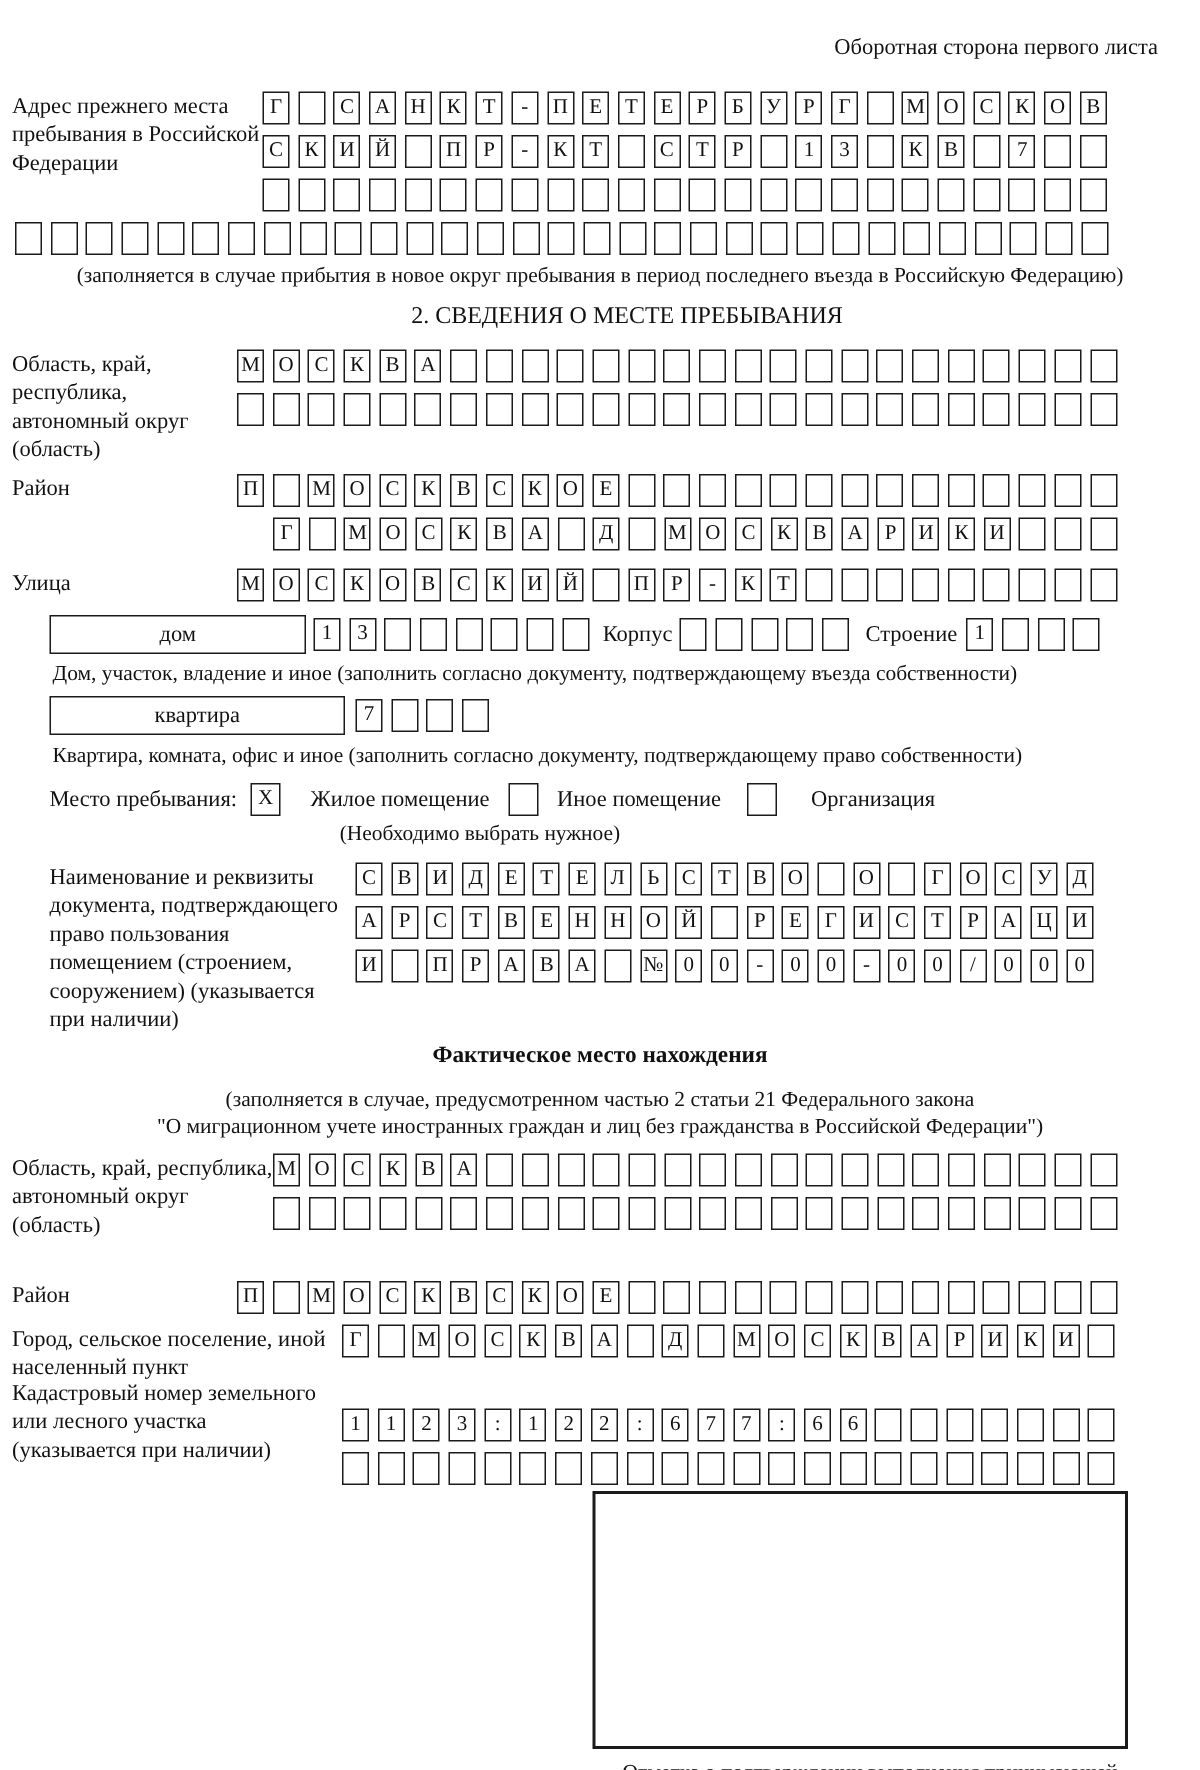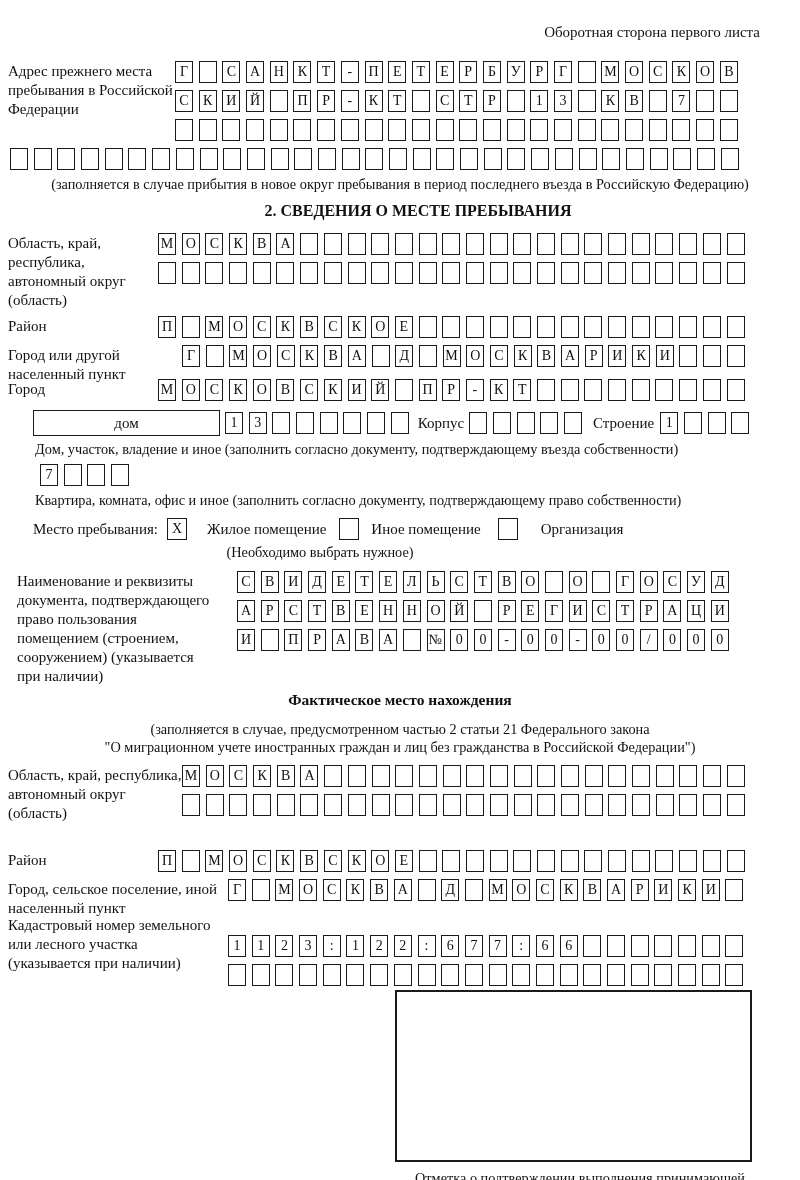--- a/index.html
+++ b/index.html
@@ -2,39 +2,39 @@
 <html><head>
 <meta charset="utf-8">
 <style>
   * { margin:0; padding:0; box-sizing:border-box; }
   html,body { background:#ffffff; }
   body {
     width:800px; height:1180px; overflow:hidden;
     font-family:"Liberation Serif","DejaVu Serif",serif;
     color:#111; font-size:15px;
   }
-  .header-note { text-align:right; padding:24px 40px 0 0; font-size:15px; }
+  .header-note { text-align:right; padding:24px 28px 0 0; font-size:15px; }
 
   
   .frow { position:relative; }
   .flabel { position:absolute; left:8px; top:1px; line-height:19px; font-size:15px; }
   .fcells { display:flex; flex-direction:column; row-gap:7px; }
 
   .cells { display:flex; column-gap:5.7px; }
   .cell {
     width:18px; height:22px; flex:0 0 18px;
     border:1.5px solid #1a1a1a;
     display:inline-flex; align-items:center; justify-content:center;
     font-size:14px; line-height:1;
   }
 
   .caption { font-size:14.3px; line-height:18px; }
   .caption.center { text-align:center; }
 
-  .sec-title { text-align:center; font-weight:bold; font-size:16px;margin-left:36px; }
+  .sec-title { text-align:center; font-weight:normal; font-size:16px;margin-left:36px; }
 
   .widebox {
     border:1.5px solid #1a1a1a; height:26px;
     display:inline-flex; align-items:center; justify-content:center;
     font-size:15px; flex-shrink:0;
   }
   .inline-row { display:flex; align-items:center; }
   .cb {
     width:20px; height:22px; border:1.5px solid #1a1a1a; flex:0 0 20px;
     display:inline-flex; align-items:center; justify-content:center; font-size:14px;
@@ -55,21 +55,21 @@
   #district1 .fcells { margin-left:158px; }
 
   #city1 { margin-bottom:12px; }
   #city1 .fcells { margin-left:182px; }
   #city1 .flabel { width:174px; }
 
   #street1 { margin-bottom:9px; }
   #street1 .fcells { margin-left:158px; }
 
   #house-row { margin-left:33px; margin-bottom:4px; }
-  #house-row .widebox { width:187px; }
+  #house-row .widebox { width:171px; }
   #house-cells { margin-left:5px; }
   #korpus-label { margin-left:9px; }
   #korpus-cells { margin-left:5px; }
   #stroenie-label { margin-left:11px; }
   #stroenie-cells { margin-left:6px; }
   #note-house { margin-left:35px; margin-bottom:6px; }
 
   #apt-row { margin-left:33px; margin-bottom:5px; }
   #apt-row .widebox { width:197px; }
   #apt-cells { margin-left:7px; }
@@ -78,21 +78,21 @@
   #stay-row { margin-left:33px; margin-bottom:3px; }
   #stay-cb1 { margin-left:9px; }
   #stay-lbl1 { margin-left:20px; }
   #stay-cb2 { margin-left:13px; }
   #stay-lbl2 { margin-left:12px; }
   #stay-cb3 { margin-left:17px; }
   #stay-lbl3 { margin-left:23px; }
   #note-stay { margin-left:155px; width:330px; text-align:center; margin-bottom:10px; }
 
   #doc-block { margin-bottom:40px; }
-  #doc-block .flabel { left:17px; width:204px; }
+  #doc-block .flabel { left:33px; width:204px; }
   #doc-block .fcells { margin-left:237px; }
 
   #title-actual { text-align:center; font-weight:bold; font-size:15.5px; margin-bottom:11px; }
   #note-actual1, #note-actual2 { text-align:center; }
   #note-actual2 { margin-bottom:9px; }
 
   #region2 { margin-bottom:34px; }
   #region2 .fcells { margin-left:182px; }
   #region2 .flabel { width:174px; }
 
@@ -325,21 +325,20 @@
         <span class="cell"></span>
         <span class="cell"></span>
         <span class="cell"></span>
         <span class="cell"></span>
         <span class="cell"></span>
       </div>
   </div>
 </div>
 
 <div class="frow" id="city1">
-  <div class="flabel">Город или другой населенный пункт</div>
   <div class="fcells">
     <div class="cells">
         <span class="cell">Г</span>
         <span class="cell"></span>
         <span class="cell">М</span>
         <span class="cell">О</span>
         <span class="cell">С</span>
         <span class="cell">К</span>
         <span class="cell">В</span>
         <span class="cell">А</span>
@@ -357,21 +356,21 @@
         <span class="cell">К</span>
         <span class="cell">И</span>
         <span class="cell"></span>
         <span class="cell"></span>
         <span class="cell"></span>
       </div>
   </div>
 </div>
 
 <div class="frow" id="street1">
-  <div class="flabel">Город</div>
+  <div class="flabel">Улица</div>
   <div class="fcells">
     <div class="cells">
         <span class="cell">М</span>
         <span class="cell">О</span>
         <span class="cell">С</span>
         <span class="cell">К</span>
         <span class="cell">О</span>
         <span class="cell">В</span>
         <span class="cell">С</span>
         <span class="cell">К</span>
@@ -422,20 +421,23 @@
   <div class="cells" id="stroenie-cells">
       <span class="cell">1</span>
       <span class="cell"></span>
       <span class="cell"></span>
       <span class="cell"></span>
     </div>
 </div>
 <div class="caption" id="note-house">Дом, участок, владение и иное (заполнить согласно документу, подтверждающему въезда собственности)</div>
 
 <div class="inline-row" id="apt-row">
+  <div class="widebox">
+      <span>квартира</span>
+    </div>
   <div class="cells" id="apt-cells">
       <span class="cell">7</span>
       <span class="cell"></span>
       <span class="cell"></span>
       <span class="cell"></span>
     </div>
 </div>
 <div class="caption" id="note-apt">Квартира, комната, офис и иное (заполнить согласно документу, подтверждающему право собственности)</div>
 
 <div class="inline-row" id="stay-row">

